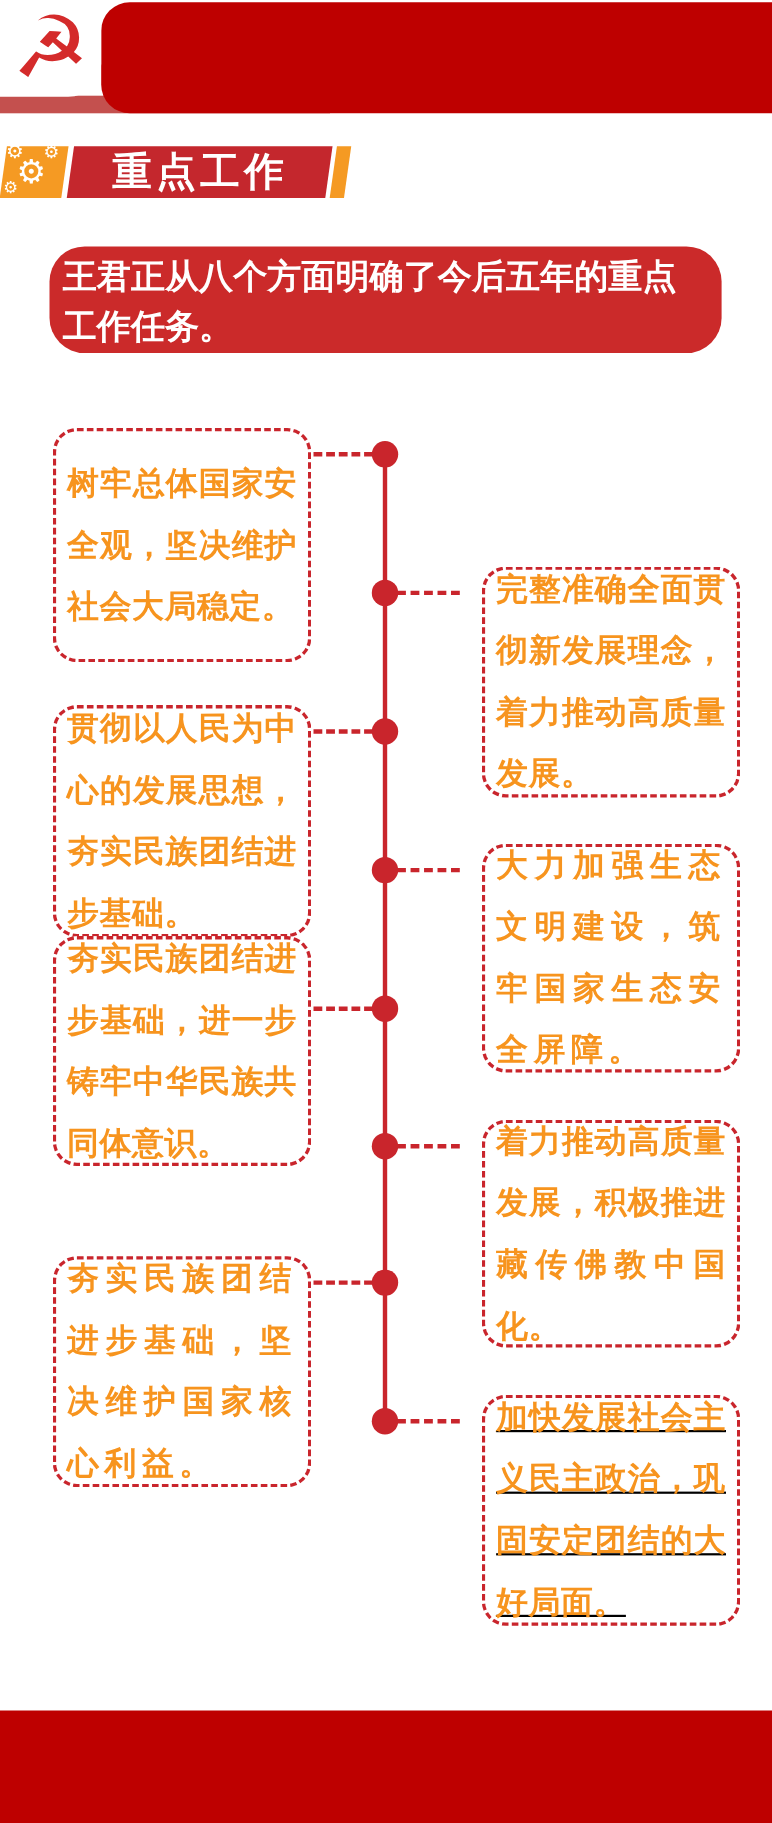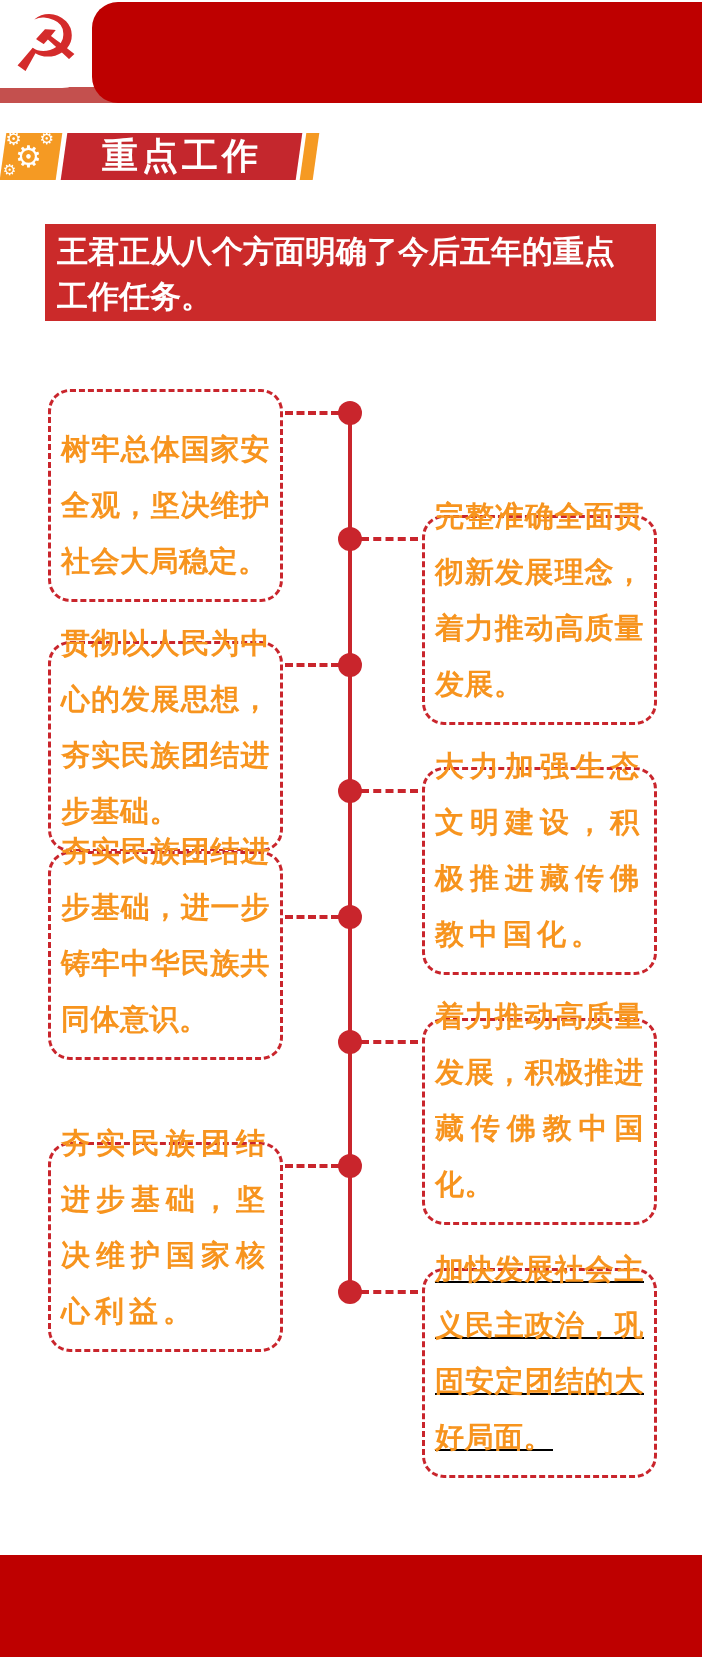--- a/index.html
+++ b/index.html
@@ -82,20 +82,21 @@
     z-index:2;
   }
   
   .intro-box{
     position:absolute;left:45px;top:224px;width:611px;height:97px;
     background:var(--intro-bg);
     color:#ffffff;
     font-size:31px;font-weight:bold;line-height:45px;
     padding:5px 12px;
     z-index:2;
+    border-radius:32px;
   }
   
   .timeline-line{
     position:absolute;left:348px;top:413px;width:4px;height:876px;
     background:var(--accent);
     z-index:1;
   }
   .timeline-dot{
     position:absolute;width:24px;height:24px;border-radius:50%;
     background:var(--accent);
@@ -105,37 +106,37 @@
   .timeline-connector{
     position:absolute;height:0;
     border-top:4px dashed var(--accent);
     z-index:2;
   }
   .timeline-card{
     position:absolute;width:235px;
     border:3px dashed var(--accent);
     border-radius:22px;
     background:#ffffff;
-    display:flex;align-items:flex-end;
+    display:flex;align-items:center;
     padding:10px 10px;
     z-index:2;
   }
   .timeline-card .txt{
     color:var(--text-orange);
     font-size:29px;font-weight:bold;line-height:56px;
     letter-spacing:0.5px;
     text-align:justify;
     width:100%;
     word-break:break-all;
   }
   .timeline-card.spread .txt{
     letter-spacing:5px;
   }
   .timeline-card.left{left:48px;}
-  .timeline-card.right{left:422px;}
+  .timeline-card.right{left:438px;}
   
   .footer-band{
     position:absolute;left:0;top:1555px;width:702px;height:102px;
     background:var(--banner);
   }
 </style>
 </head>
 <body>
 
 <div class="top-banner"></div>
@@ -168,21 +169,21 @@
       <div class="txt">完整准确全面贯彻新发展理念，着力推动高质量发展。</div>
     </div>
     <div class="timeline-connector" style="top: 537px; left: 361px; width: 57px;"></div>
     <div class="timeline-dot" style="top: 527px;"></div>
     <div class="timeline-card left" style="top: 641px; height: 211px;">
       <div class="txt">贯彻以人民为中心的发展思想，夯实民族团结进步基础。</div>
     </div>
     <div class="timeline-connector" style="top: 663px; left: 285px; width: 54px;"></div>
     <div class="timeline-dot" style="top: 653px;"></div>
     <div class="timeline-card right spread" style="top: 767px; height: 208px;">
-      <div class="txt">大力加强生态文明建设，积极推进藏传佛教中国化。</div>
+      <div class="txt">大力加强生态文明建设，筑牢国家生态安全屏障。</div>
     </div>
     <div class="timeline-connector" style="top: 789px; left: 361px; width: 57px;"></div>
     <div class="timeline-dot" style="top: 779px;"></div>
     <div class="timeline-card left" style="top: 851px; height: 209px;">
       <div class="txt">夯实民族团结进步基础，进一步铸牢中华民族共同体意识。</div>
     </div>
     <div class="timeline-connector" style="top: 915px; left: 285px; width: 54px;"></div>
     <div class="timeline-dot" style="top: 905px;"></div>
     <div class="timeline-card right" style="top: 1018px; height: 207px;">
       <div class="txt">着力推动高质量发展，积极推进藏传佛教中国化。</div>

